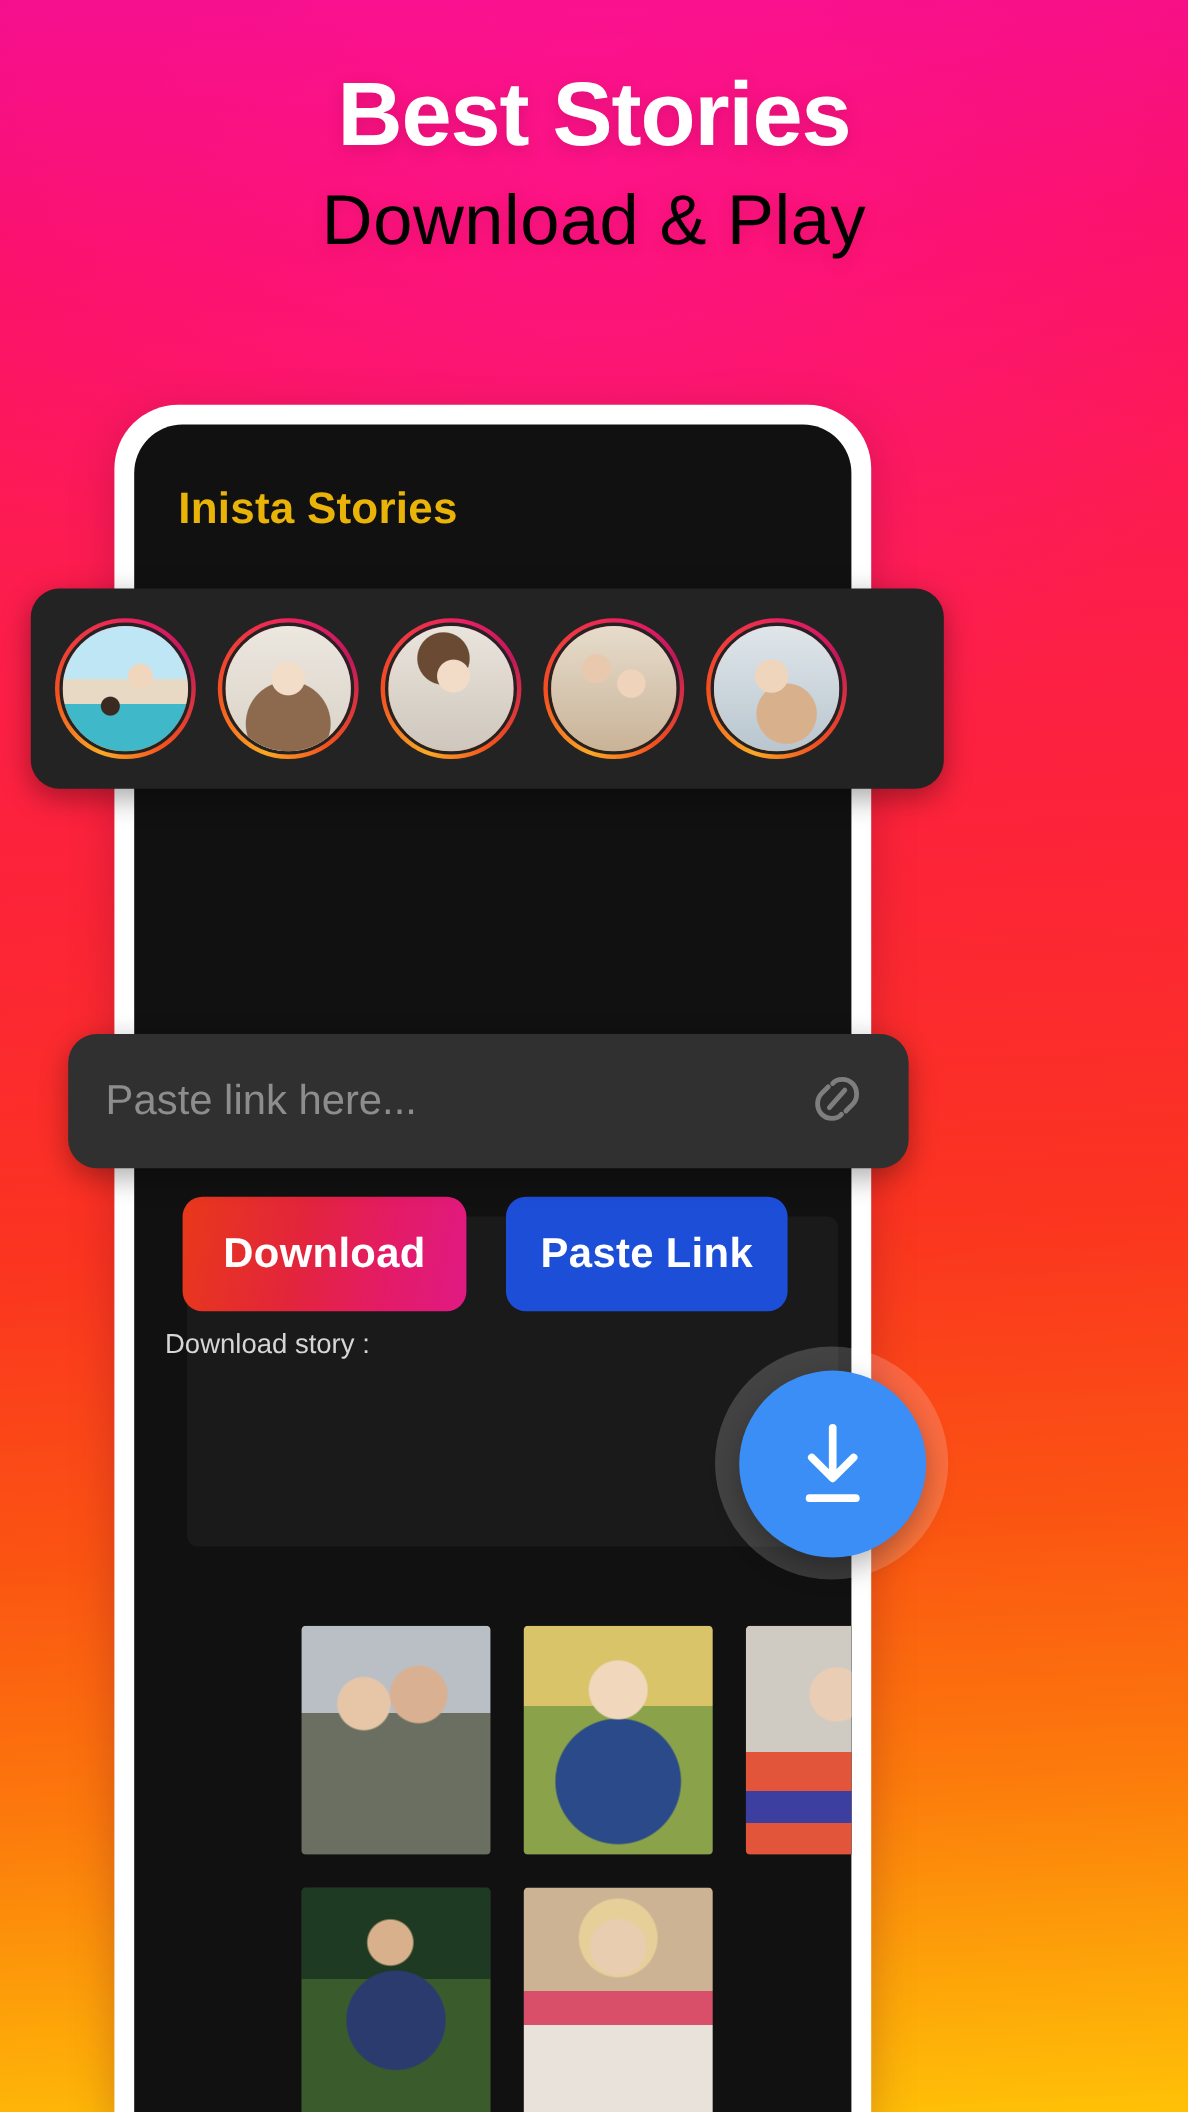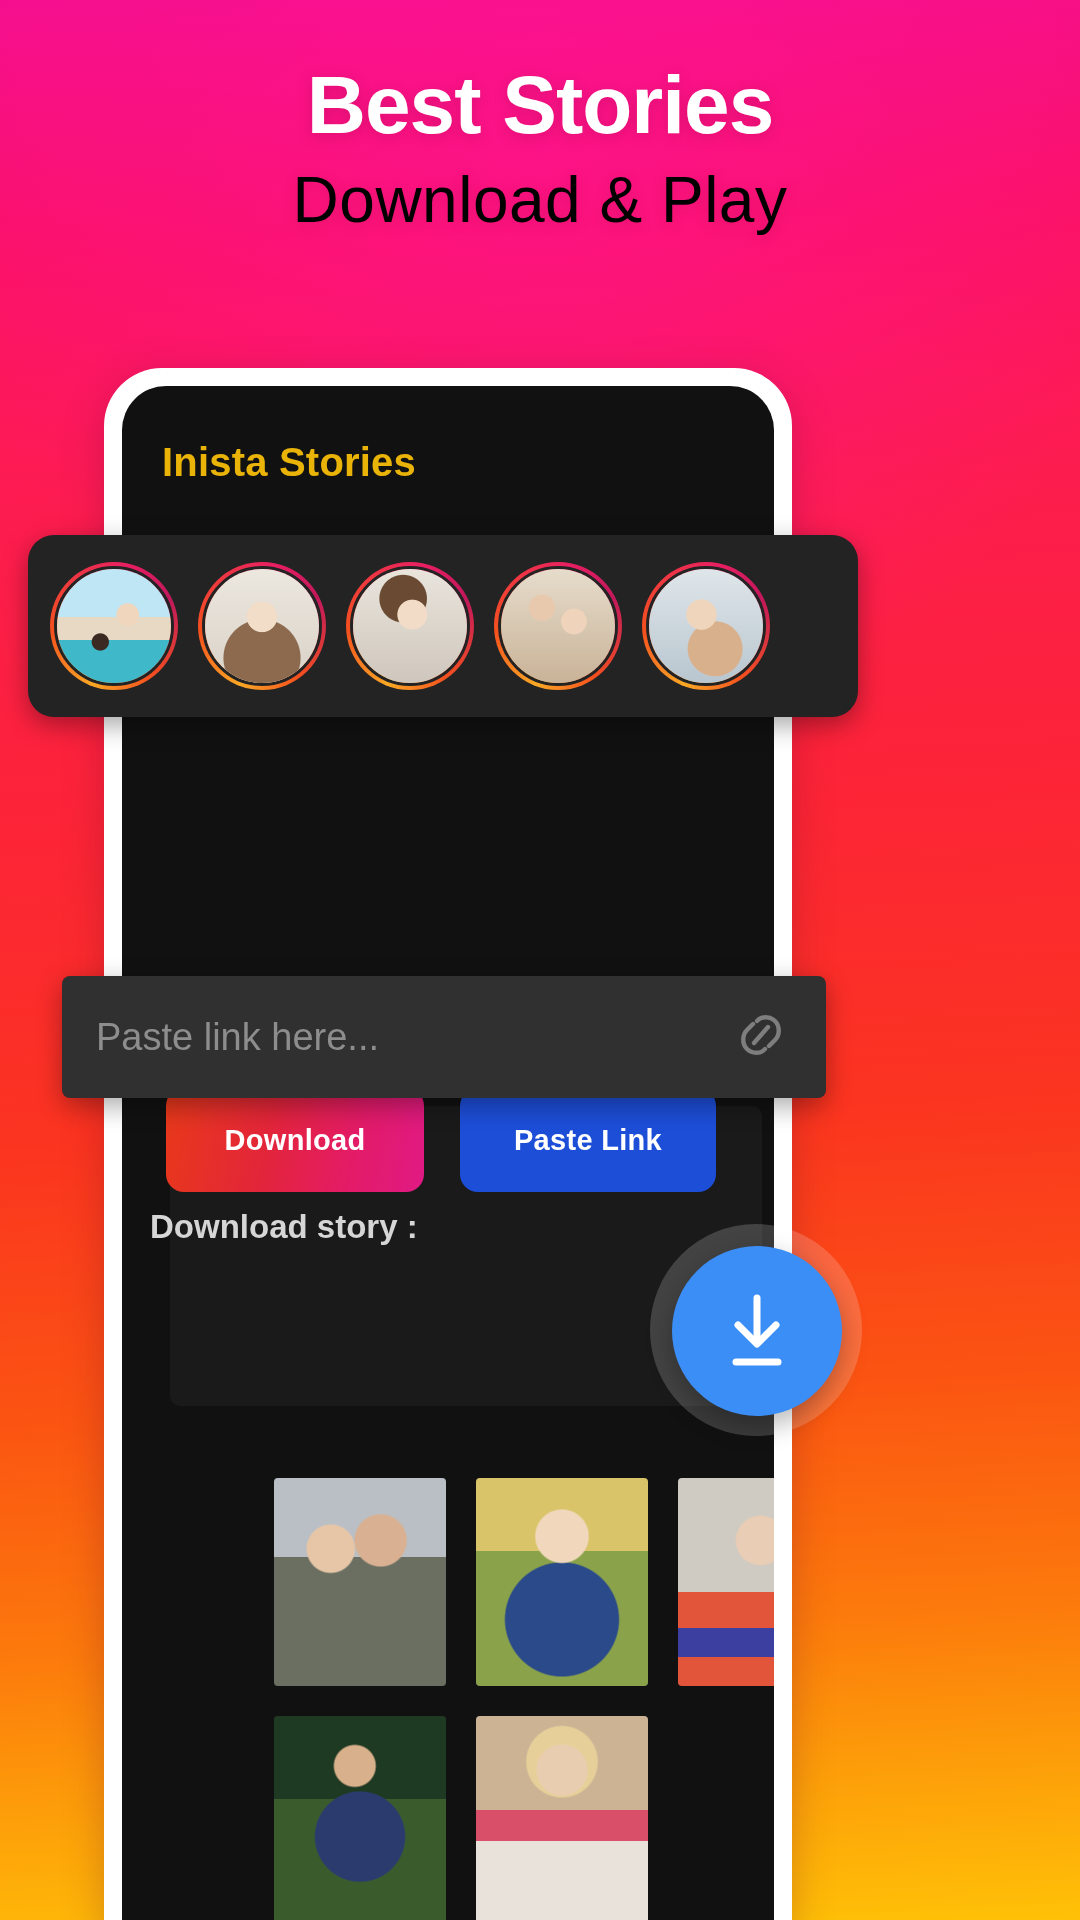--- a/index.html
+++ b/index.html
@@ -96,43 +96,43 @@
       radial-gradient(circle at 64% 46%,#efd3bb 0 13%,transparent 14%),
       linear-gradient(#e6dccb,#c9b398);}
   .p5{background:
       radial-gradient(circle at 46% 40%,#f0d5bd 0 16%,transparent 17%),
       radial-gradient(circle at 58% 70%,#d9b08c 0 26%,transparent 27%),
       linear-gradient(#dfe6ea,#b9c6cf);}
 
   
   .link-field{
     position:absolute;left:62px;top:940px;width:764px;height:122px;
-    background:#303031;border-radius:8px;z-index:9;
+    background:#303031;border-radius:26px;z-index:9;
     box-shadow:0 8px 26px rgba(0,0,0,.33);
-    display:flex;align-items:center;box-sizing:border-box;padding:0 34px;margin-top:36px;
+    display:flex;align-items:center;box-sizing:border-box;padding:0 34px;
   }
   .link-field .ph-text{
     color:#8d8d8d;font-size:38px;font-weight:400;flex:1;
   }
   .chain{flex:0 0 auto;}
 
   
   .btn-row{
     position:absolute;left:166px;top:1088px;display:flex;gap:36px;z-index:8;
   }
   .btn{
     height:104px;border-radius:18px;display:flex;align-items:center;justify-content:center;
-    color:#fff;font-size:29px;font-weight:700;letter-spacing:.3px;
+    color:#fff;font-size:38px;font-weight:700;letter-spacing:.3px;
   }
   .btn-dl{width:258px;background:linear-gradient(100deg,#e8391a 0%,#e3253a 40%,#e31b67 72%,#e01a84 100%);}
   .btn-paste{width:256px;background:#1d4ed8;}
 
   
   .sec-label{
-    position:absolute;left:150px;top:1208px;color:#d6d6d6;font-size:33px;font-weight:700;z-index:8;
+    position:absolute;left:150px;top:1208px;color:#d6d6d6;font-size:25px;font-weight:400;z-index:8;
   }
   .grid{
     position:absolute;left:152px;top:1092px;width:600px;z-index:7;
     display:grid;grid-template-columns:repeat(3,172px);gap:30px 30px;
   }
   .thumb{width:172px;height:208px;border-radius:4px;overflow:hidden;position:relative;background:#2a2a2a;}
   .t1{background:
       radial-gradient(circle at 33% 34%,#e7c6a8 0 13%,transparent 14%),
       radial-gradient(circle at 62% 30%,#d9b192 0 14%,transparent 15%),
       linear-gradient(#b9bfc4 0 38%,#6a6f62 38% 100%);}

